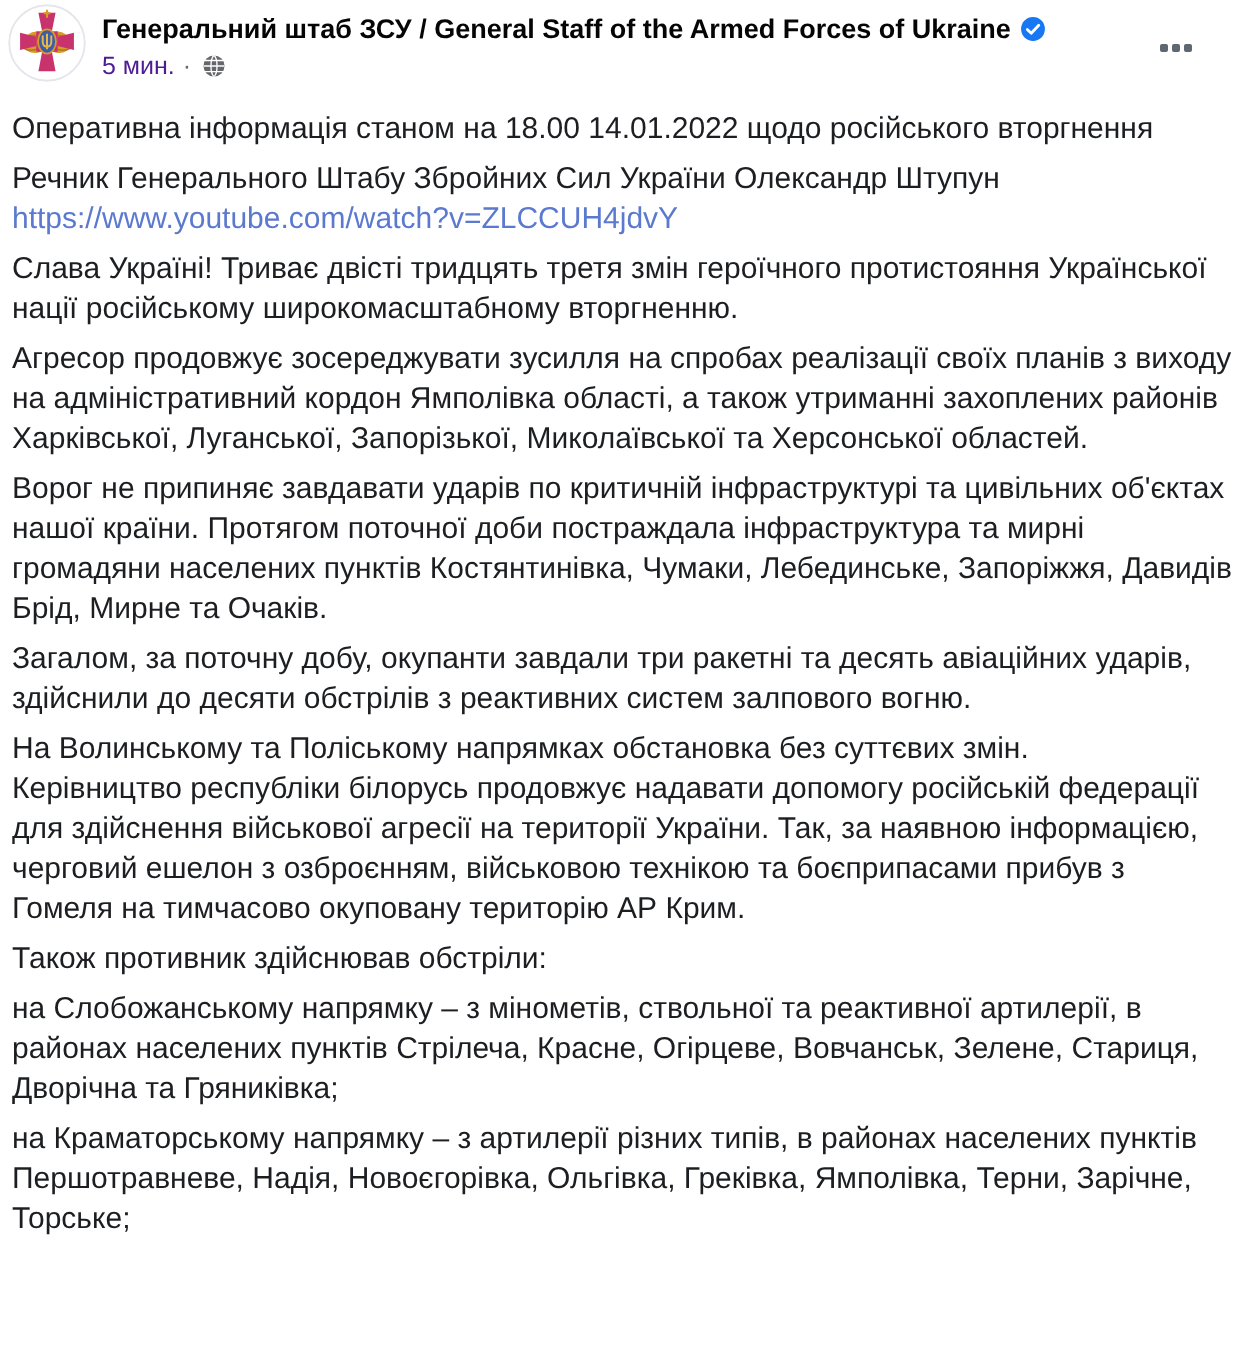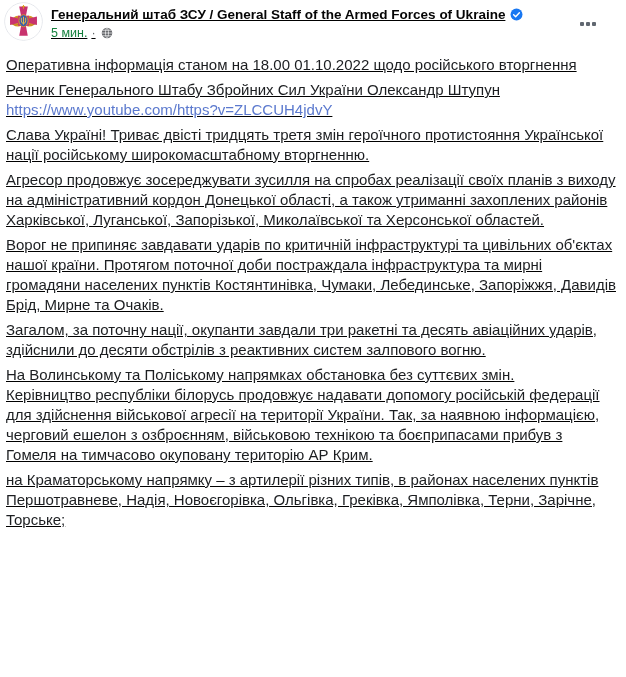--- a/index.html
+++ b/index.html
@@ -3,32 +3,32 @@
 <meta charset="utf-8">
 <style>
   html, body { margin: 0; padding: 0; }
   body {
     width: 626px; height: 677px;
     background: #ffffff;
     overflow: hidden;
     font-family: "Liberation Sans", "DejaVu Sans", sans-serif;
     -webkit-font-smoothing: antialiased;
   }
-  .post-card { position: relative; width: 626px; height: 677px; background: #fff; text-decoration: underline; }
+  .post-card { position: relative; width: 626px; height: 677px; background: #fff; }
 
   
   .post-header { position: relative; display: flex; padding: 2px 10px 0 4px; }
   .avatar-wrap { width: 39px; height: 39px; flex: none; border-radius: 50%; overflow: hidden; cursor: pointer; }
   .avatar-wrap svg { display: block; }
   .header-text { margin-left: 8px; padding-top: 5px; min-width: 0; }
   .name-row { display: flex; align-items: center; gap: 5px; white-space: nowrap; }
   .page-name { font-size: 13.5px; font-weight: bold; color: #050505; text-decoration: none; cursor: pointer; }
   .verified { width: 13px; height: 13px; flex: none; display: inline-flex; }
   .meta-row { display: flex; align-items: center; gap: 4px; margin-top: 4px; font-size: 12.5px; color: #65676b; }
-  .meta-row a { color: #15803d; text-decoration: none; cursor: pointer; }
+  .meta-row a { color: #4c1d95; text-decoration: none; cursor: pointer; }
   .globe { display: inline-flex; margin-left: 1px; }
 
   .more-btn {
     position: absolute; top: 12px; right: 22px;
     width: 32px; height: 24px;
     display: flex; align-items: center; justify-content: center; gap: 2.5px;
     cursor: pointer; border-radius: 4px;
   }
   .more-btn i { width: 3.5px; height: 3.5px; border-radius: 1px; background: #606770; }
 
@@ -91,25 +91,27 @@
     </div>
 
     <div class="more-btn" role="button">
       <i></i>
       <i></i>
       <i></i>
     </div>
   </div>
 
   <div class="post-body">
-      <p class="para">Оперативна інформація станом на 18.00 01.10.2022 щодо російського вторгнення</p>
+      <p class="para">Оперативна інформація станом на 18.00 14.01.2022 щодо російського вторгнення</p>
       <p class="para">Речник Генерального Штабу Збройних Сил України Олександр Штупун
-<a class="post-link" href="#">https://www.youtube.com/https?v=ZLCCUH4jdvY</a></p>
+<a class="post-link" href="#">https://www.youtube.com/watch?v=ZLCCUH4jdvY</a></p>
       <p class="para">Слава Україні! Триває двісті тридцять третя змін героїчного протистояння Української нації російському широкомасштабному вторгненню.</p>
-      <p class="para">Агресор продовжує зосереджувати зусилля на спробах реалізації своїх планів з виходу на адміністративний кордон Донецької області, а також утриманні захоплених районів Харківської, Луганської, Запорізької, Миколаївської та Херсонської областей.</p>
+      <p class="para">Агресор продовжує зосереджувати зусилля на спробах реалізації своїх планів з виходу на адміністративний кордон Ямполівка області, а також утриманні захоплених районів Харківської, Луганської, Запорізької, Миколаївської та Херсонської областей.</p>
       <p class="para">Ворог не припиняє завдавати ударів по критичній інфраструктурі та цивільних об'єктах нашої країни. Протягом поточної доби постраждала інфраструктура та мирні громадяни населених пунктів Костянтинівка, Чумаки, Лебединське, Запоріжжя, Давидів Брід, Мирне та Очаків.</p>
-      <p class="para">Загалом, за поточну нації, окупанти завдали три ракетні та десять авіаційних ударів, здійснили до десяти обстрілів з реактивних систем залпового вогню.</p>
+      <p class="para">Загалом, за поточну добу, окупанти завдали три ракетні та десять авіаційних ударів, здійснили до десяти обстрілів з реактивних систем залпового вогню.</p>
       <p class="para">На Волинському та Поліському напрямках обстановка без суттєвих змін.
 Керівництво республіки білорусь продовжує надавати допомогу російській федерації для здійснення військової агресії на території України. Так, за наявною інформацією, черговий ешелон з озброєнням, військовою технікою та боєприпасами прибув з Гомеля на тимчасово окуповану територію АР Крим.</p>
+      <p class="para">Також противник здійснював обстріли:</p>
+      <p class="para">на Слобожанському напрямку – з мінометів, ствольної та реактивної артилерії, в районах населених пунктів Стрілеча, Красне, Огірцеве, Вовчанськ, Зелене, Стариця, Дворічна та Гряниківка;</p>
       <p class="para">на Краматорському напрямку – з артилерії різних типів, в районах населених пунктів Першотравневе, Надія, Новоєгорівка, Ольгівка, Греківка, Ямполівка, Терни, Зарічне, Торське;</p>
     </div>
 
 </div>
 
 </body></html>

